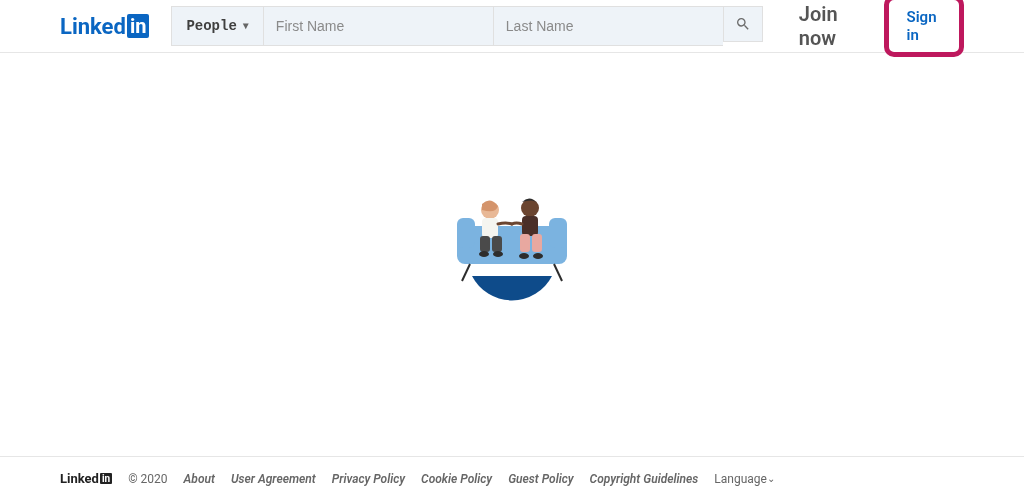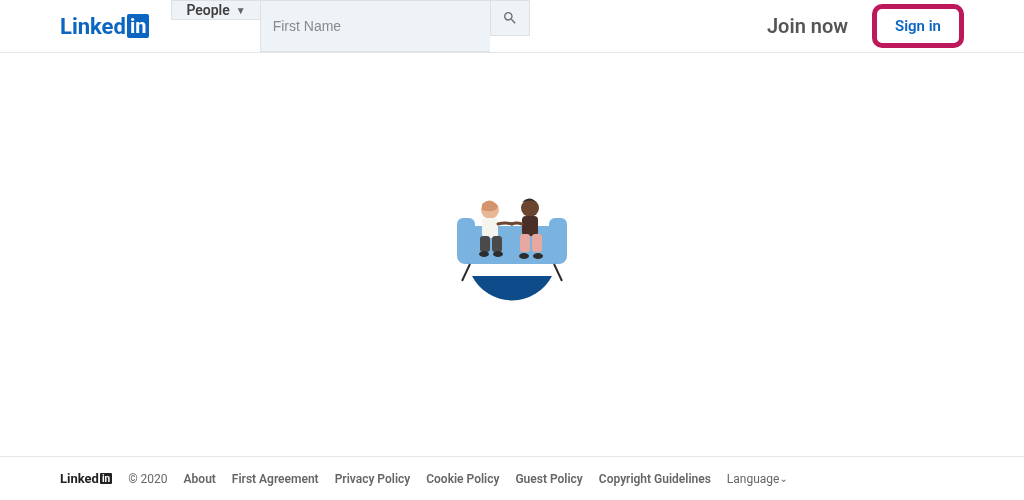--- a/index.html
+++ b/index.html
@@ -2,53 +2,54 @@
 <html><head>
   <meta charset="utf-8">
   <style>
     * { margin: 0; padding: 0; box-sizing: border-box; }
     body { font-family: -apple-system, BlinkMacSystemFont, "Segoe UI", Roboto, sans-serif; color: #000; background: #fff; width: 1024px; height: 500px; overflow: hidden; }
     .header { display: flex; align-items: center; padding: 8px 60px; border-bottom: 1px solid #e6e6e6; height: 53px; gap: 12px; }
     .logo { display: flex; align-items: center; font-weight: 700; font-size: 22px; color: #0a66c2; }
     .logo-text { color: #0a66c2; }
     .logo-box { background: #0a66c2; color: #fff; padding: 0 3px; border-radius: 2px; margin-left: 1px; font-size: 20px; line-height: 24px; }
     .searchbar { display: flex; flex: 0 0 auto; margin-left: 10px; }
-    .search-dropdown { background: #eef3f8; border: 1px solid #e0e0e0; border-right: none; color: #3f3f3f; font-weight: 600; font-size: 14px; padding: 3px 14px; height: 20px; display: flex; align-items: center; gap: 6px; cursor: pointer; }
+    .search-dropdown { background: #eef3f8; border: 1px solid #e0e0e0; border-right: none; color: #3f3f3f; font-weight: 600; font-size: 14px; padding: 3px 14px; height: 40px; display: flex; align-items: center; gap: 6px; cursor: pointer; font-family: Liberation Mono, monospace; }
     .search-dropdown .chev { font-size: 10px; color: #666; }
-    .search-input { background: #eef3f8; border: 1px solid #e0e0e0; border-right: none; height: 52px; padding: 0 12px; font-size: 14px; color: #333; width: 230px; outline: none; }
+    .search-input { background: #eef3f8; border: 1px solid #e0e0e0; border-right: none; height: 40px; padding: 0 12px; font-size: 14px; color: #333; width: 230px; outline: none; }
     .search-input::placeholder { color: #8a8a8a; }
     .search-btn { background: #eef3f8; border: 1px solid #e0e0e0; height: 36px; width: 40px; display: flex; align-items: center; justify-content: center; cursor: pointer; }
     .search-btn svg { width: 16px; height: 16px; fill: #6b6b6b; }
     .spacer { flex: 1; }
     .join { color: #555; font-weight: 600; font-size: 20px; cursor: pointer; padding: 8px 12px; }
     .signin { color: #0a66c2; border: 5px solid #be185d; border-radius: 10px; padding: 8px 18px; font-weight: 600; font-size: 15px; cursor: pointer; background: #fff; }
     .main { display: flex; flex-direction: column; align-items: center; justify-content: center; height: 400px; }
     .illustration { width: 180px; height: 130px; position: relative; margin-bottom: 24px; }
     .prompt { font-size: 19px; color: #222; text-align: center; line-height: 1.5; font-weight: 400; }
     .footer { border-top: 1px solid #e6e6e6; padding: 14px 60px; display: flex; align-items: center; gap: 16px; font-size: 12px; color: #666; position: absolute; bottom: 0; left: 0; right: 0; }
     .footer-logo { font-weight: 700; color: #222; font-size: 13px; display: flex; align-items: center; }
     .footer-logo .sq { background: #222; color: #fff; font-size: 10px; padding: 0 2px; border-radius: 1px; margin-left: 1px; }
-    .footer a { color: #666; text-decoration: none; font-weight: 600; cursor: pointer; }
+    .footer a { color: #666; text-decoration: none; font-weight: 600; cursor: pointer; font-style: italic; }
     .footer .lang { display: flex; align-items: center; }
     .illus svg { width: 100%; height: 100%; }
   </style>
 </head>
 <body>
 
 <div class="header">
   <div class="logo">
     <span class="logo-text">Linked</span>
       <span class="logo-box">in</span>
   </div>
   <div class="searchbar">
     <div class="search-dropdown">
       <span>People</span>
       <span class="chev">▼</span>
     </div>
     <input class="search-input" placeholder="First Name" style="">
+    <input class="search-input" placeholder="Last Name" style="">
     <div class="search-btn">
       <svg viewBox="0 0 24 24">
           <path d="M15.5 14h-.79l-.28-.27A6.471 6.471 0 0016 9.5 6.5 6.5 0 109.5 16c1.61 0 3.09-.59 4.23-1.57l.27.28v.79l5 4.99L20.49 19l-4.99-5zm-6 0C7.01 14 5 11.99 5 9.5S7.01 5 9.5 5 14 7.01 14 9.5 11.99 14 9.5 14z"></path>
         </svg>
     </div>
   </div>
   <div class="spacer"></div>
   <div class="join">Join now</div>
   <div class="signin">Sign in</div>
 </div>
@@ -84,21 +85,21 @@
   </div>
 </div>
 
 <div class="footer">
   <div class="footer-logo">
     <span>Linked</span>
       <span class="sq">in</span>
   </div>
   <span>© 2020</span>
   <a>About</a>
-  <a>First Agreement</a>
+  <a>User Agreement</a>
   <a>Privacy Policy</a>
   <a>Cookie Policy</a>
   <a>Guest Policy</a>
   <a>Copyright Guidelines</a>
   <div class="lang">
     <span>Language</span>
     <span style="font-size:10px;">⌄</span>
   </div>
 </div>
 

